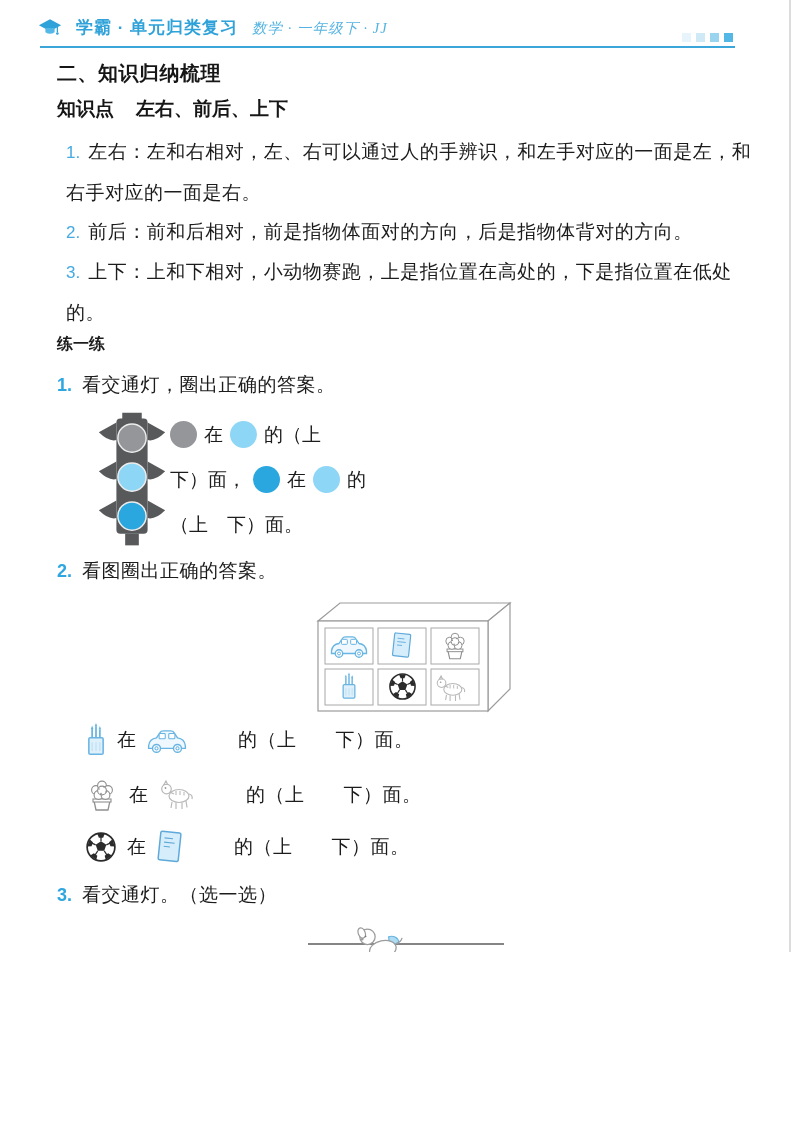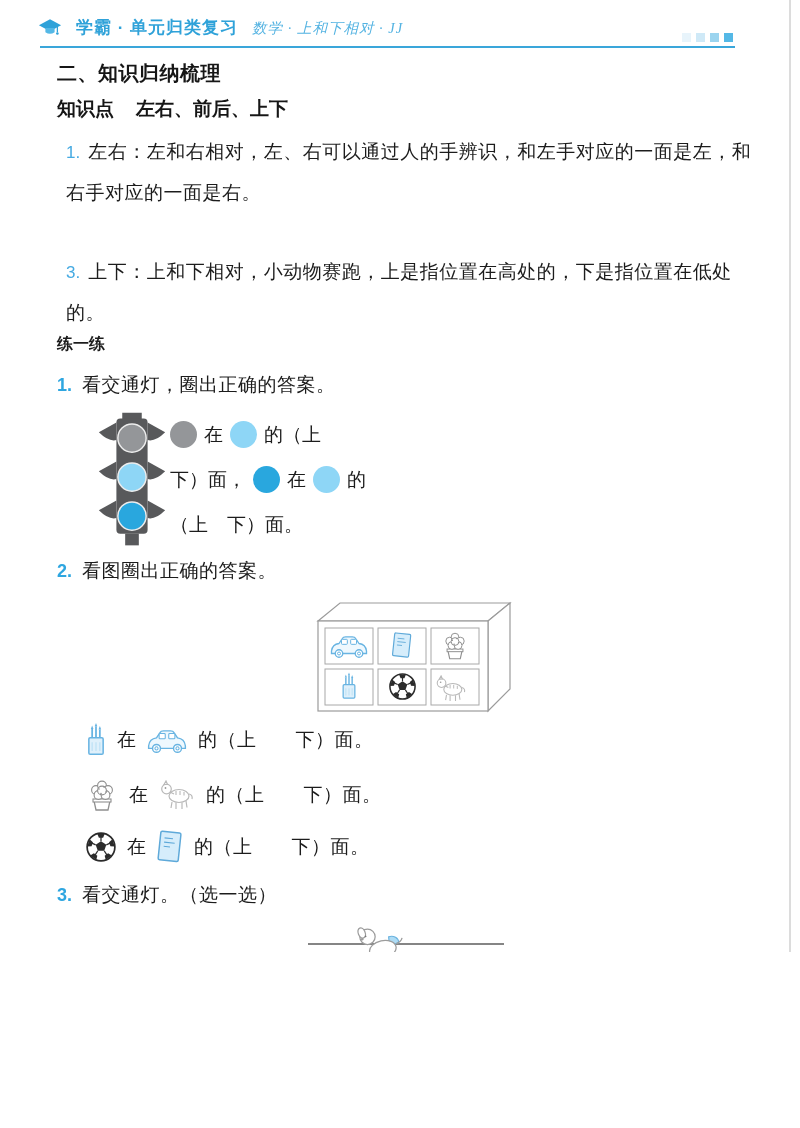--- a/index.html
+++ b/index.html
@@ -30,21 +30,21 @@
 
   
   .tl-svg{left:93px;top:412px;}
   .ex1-text{left:170px;top:412px;width:260px;z-index:2;}
   .ex1-line{display:flex;align-items:center;height:45px;font-size:19px;gap:7px;}
   .dot{display:inline-block;width:27px;height:27px;border-radius:50%;}
 
   
   .cabinet-svg{left:314px;top:597px;z-index:2;}
   .qrow{left:85px;display:flex;align-items:center;gap:10px;font-size:19px;z-index:2;}
-  .qrow .tail{letter-spacing:.5px;}
+  .qrow .tail{letter-spacing:.5px;margin-left:40px;}
 
   
   .race-svg{left:306px;top:916px;z-index:2;}
 
   .watermark{left:360px;top:968px;font-family:"Liberation Sans","DejaVu Sans",sans-serif;
              font-weight:800;font-size:80px;color:#e9e9e9;letter-spacing:-1px;z-index:1;}
 
   
   .pn-bar{left:0;top:1042px;width:48px;height:14px;
           background:linear-gradient(to right,#c3e5f6,rgba(255,255,255,0));}
@@ -191,37 +191,40 @@
   </defs>
 </svg>
 
 <div class="page">
 
   <div class="abs hdr-row">
     <svg width="24" height="21" viewBox="0 0 26 22">
         <use href="#sym-cap"></use>
       </svg>
     <span class="brand sans">学霸 · 单元归类复习</span>
-    <span class="subject">数学 · 上和下相对 · JJ</span>
+    <span class="subject">数学 · 一年级下 · JJ</span>
   </div>
   <div class="abs sq-row">
     <span class="sq" style="background:#e8f4fb"></span>
     <span class="sq" style="background:#cfe9f7"></span>
     <span class="sq" style="background:#9bd4ef"></span>
     <span class="sq" style="background:#54b8e6"></span>
   </div>
   <div class="abs hdr-rule"></div>
 
   <div class="abs h1 sans">二、知识归纳梳理</div>
   <div class="abs h2 sans">
     <span>知识点</span><span class="kp">左右、前后、上下</span>
   </div>
 
   <div class="abs kitem" style="top:132px">
     <span class="num">1.</span><span class="txt">左右：左和右相对，左、右可以通过人的手辨识，和左手对应的一面是左，和右手对应的一面是右。</span>
+  </div>
+  <div class="abs kitem" style="top:212px">
+    <span class="num">2.</span><span class="txt">前后：前和后相对，前是指物体面对的方向，后是指物体背对的方向。</span>
   </div>
   <div class="abs kitem" style="top:252px">
     <span class="num">3.</span><span class="txt">上下：上和下相对，小动物赛跑，上是指位置在高处的，下是指位置在低处的。</span>
   </div>
 
   <div class="abs practice-h sans">练一练</div>
 
   <div class="abs ex-h" style="top:372px">
     <span class="num">1.</span>
     <span class="ttl">看交通灯，圈出正确的答案。</span>

